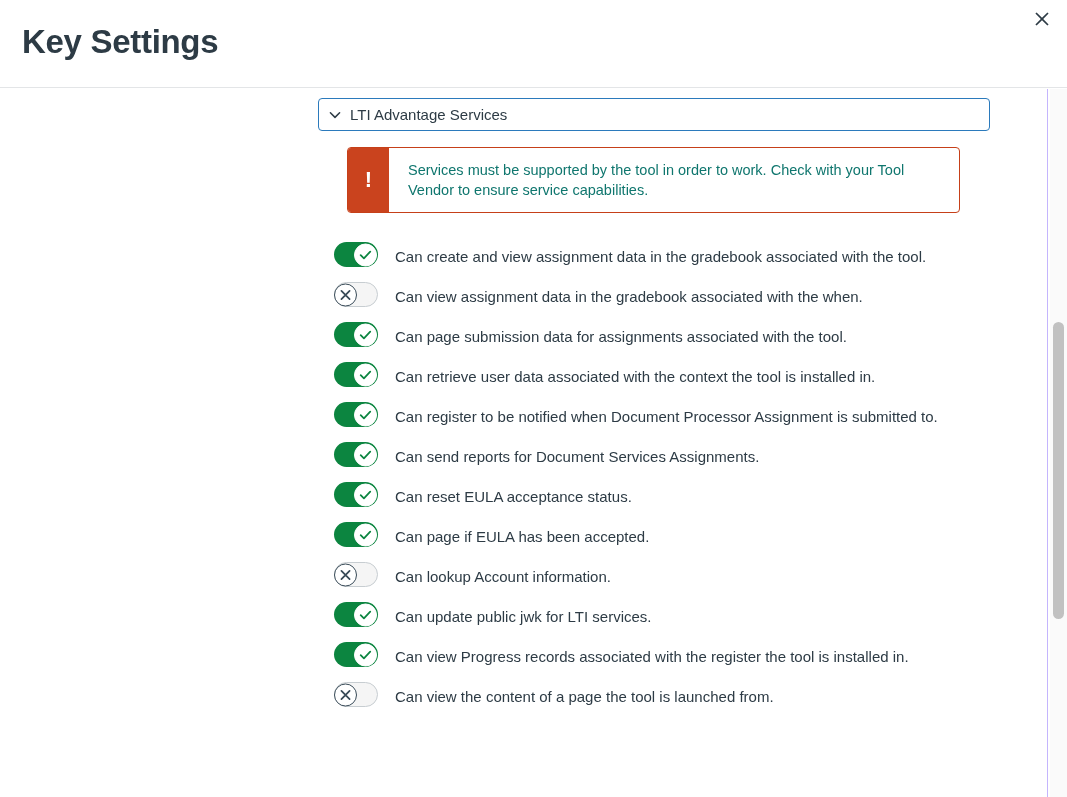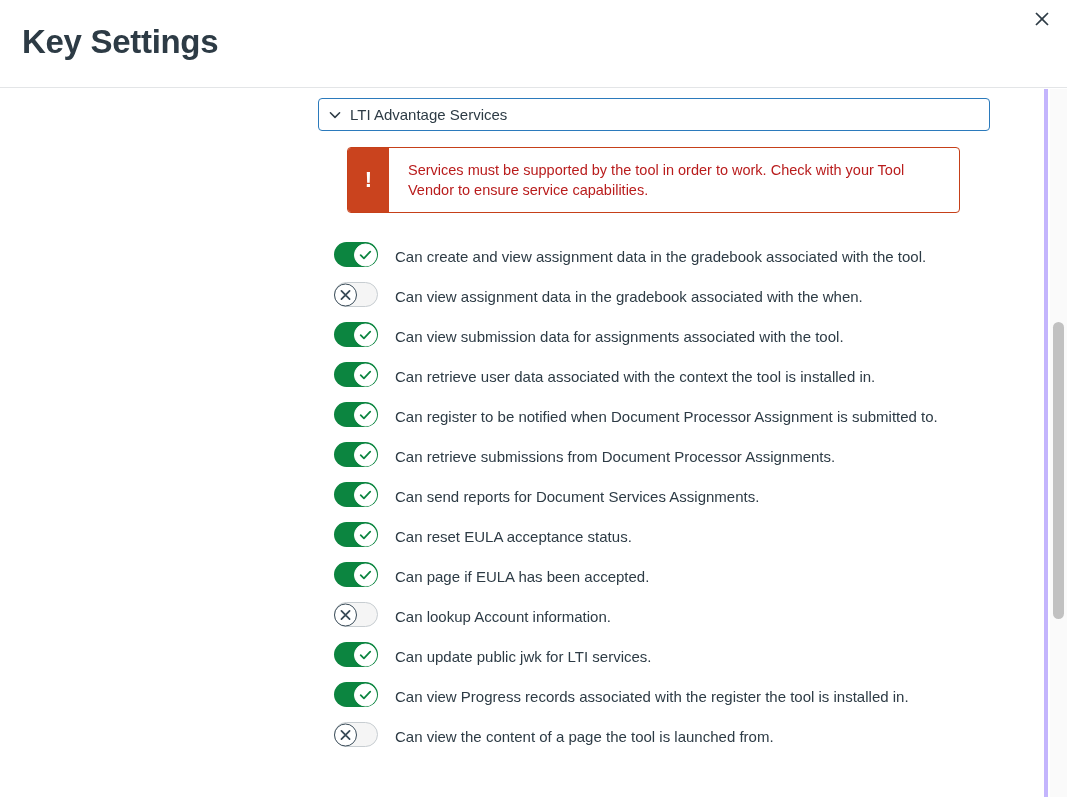--- a/index.html
+++ b/index.html
@@ -56,21 +56,21 @@
 
   
   #modal-body {
     position: absolute;
     top: 89px;
     left: 0;
     width: 1048px;
     height: 708px;
     background: #ffffff;
     box-sizing: border-box;
-    border-right: 4px solid #c4b5fd;
+    border-right: 1px solid #c4b5fd;
     overflow: hidden;
   }
 
   #content-col {
     position: absolute;
     left: 318px;
     top: 9px;
     width: 672px;
   }
 
@@ -127,21 +127,21 @@
   #service-alert .bang {
     color: #ffffff;
     font-size: 22px;
     font-weight: bold;
     line-height: 1;
   }
   #service-alert .msg {
     padding: 12px 14px 12px 19px;
     font-size: 14.5px;
     line-height: 20px;
-    color: #b91c1c;
+    color: #0f766e;
     max-width: 530px;
   }
 
   
   #service-list {
     margin-top: 14px;
   }
   .service-row {
     display: flex;
     align-items: flex-end;
@@ -268,51 +268,41 @@
           <span class="service-label">Can view assignment data in the gradebook associated with the when.</span>
         </div>
         <div class="service-row">
           <div class="toggle on" role="switch" aria-checked="true">
             <div class="knob">
               <svg width="13" height="13" viewBox="0 0 14 14">
                 <path d="M1.8 7.2 L5.3 10.6 L12.1 3.4" stroke="#0C8540" fill="none" stroke-width="1.9" stroke-linecap="round" stroke-linejoin="round"></path>
               </svg>
             </div>
           </div>
-          <span class="service-label">Can view submission data for assignments associated with the tool.</span>
+          <span class="service-label">Can page submission data for assignments associated with the tool.</span>
         </div>
         <div class="service-row">
           <div class="toggle on" role="switch" aria-checked="true">
             <div class="knob">
               <svg width="13" height="13" viewBox="0 0 14 14">
                 <path d="M1.8 7.2 L5.3 10.6 L12.1 3.4" stroke="#0C8540" fill="none" stroke-width="1.9" stroke-linecap="round" stroke-linejoin="round"></path>
               </svg>
             </div>
           </div>
           <span class="service-label">Can retrieve user data associated with the context the tool is installed in.</span>
         </div>
         <div class="service-row">
           <div class="toggle on" role="switch" aria-checked="true">
             <div class="knob">
               <svg width="13" height="13" viewBox="0 0 14 14">
                 <path d="M1.8 7.2 L5.3 10.6 L12.1 3.4" stroke="#0C8540" fill="none" stroke-width="1.9" stroke-linecap="round" stroke-linejoin="round"></path>
               </svg>
             </div>
           </div>
           <span class="service-label">Can register to be notified when Document Processor Assignment is submitted to.</span>
-        </div>
-        <div class="service-row">
-          <div class="toggle on" role="switch" aria-checked="true">
-            <div class="knob">
-              <svg width="13" height="13" viewBox="0 0 14 14">
-                <path d="M1.8 7.2 L5.3 10.6 L12.1 3.4" stroke="#0C8540" fill="none" stroke-width="1.9" stroke-linecap="round" stroke-linejoin="round"></path>
-              </svg>
-            </div>
-          </div>
-          <span class="service-label">Can retrieve submissions from Document Processor Assignments.</span>
         </div>
         <div class="service-row">
           <div class="toggle on" role="switch" aria-checked="true">
             <div class="knob">
               <svg width="13" height="13" viewBox="0 0 14 14">
                 <path d="M1.8 7.2 L5.3 10.6 L12.1 3.4" stroke="#0C8540" fill="none" stroke-width="1.9" stroke-linecap="round" stroke-linejoin="round"></path>
               </svg>
             </div>
           </div>
           <span class="service-label">Can send reports for Document Services Assignments.</span>

